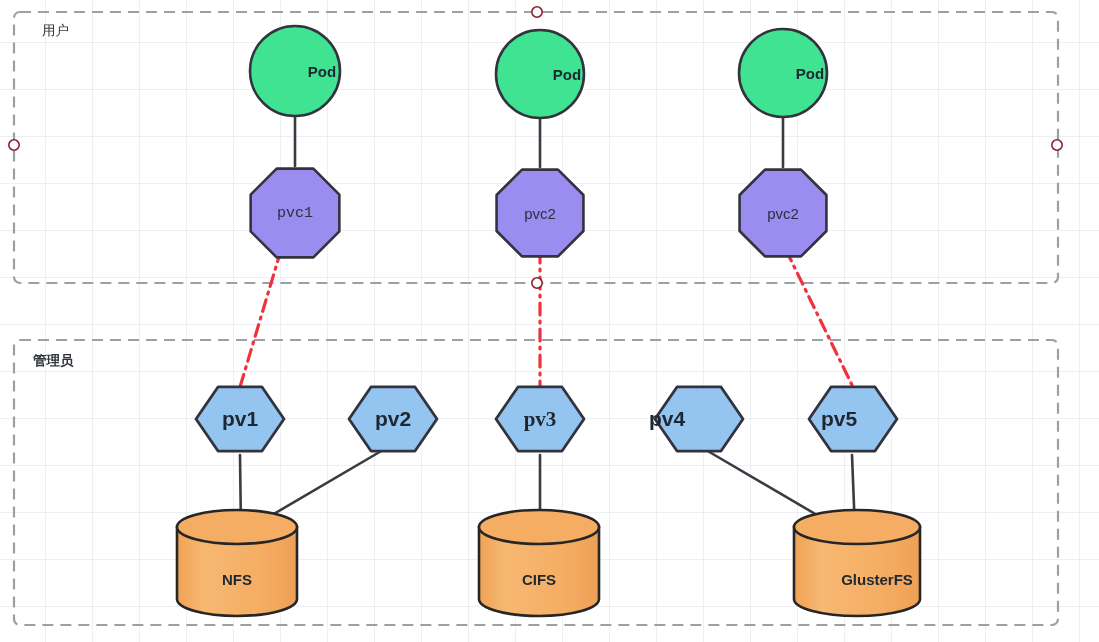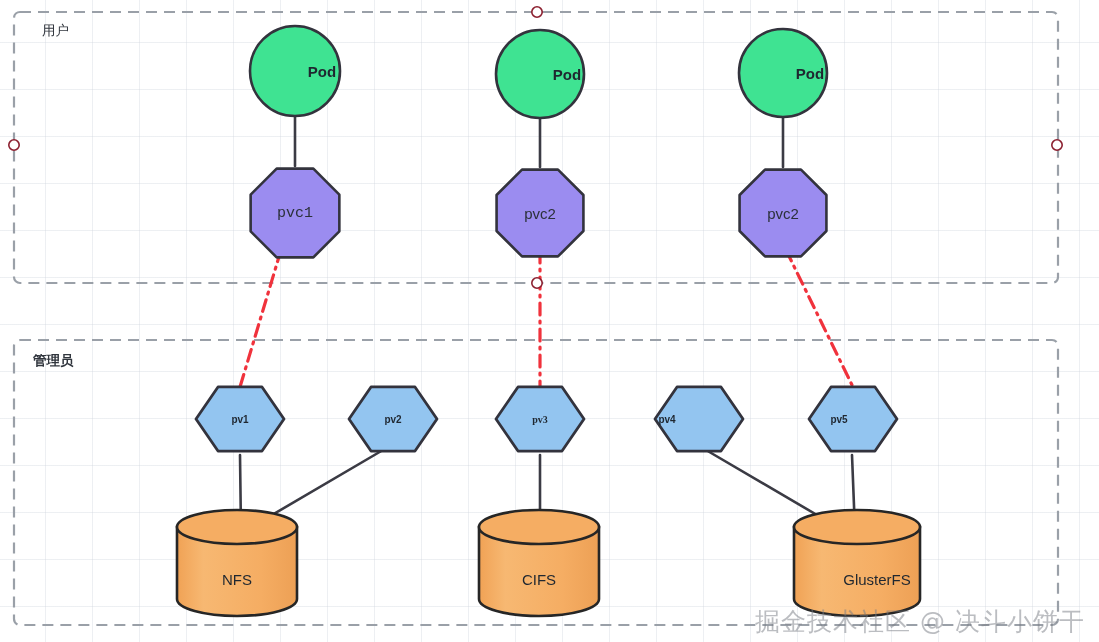--- a/index.html
+++ b/index.html
@@ -42,27 +42,27 @@
     font-weight: bold;
     color: #1f2730;
     margin-left: 27px;
   }
   .lbl-pvc {
     font-size: 15px;
     font-weight: normal;
     color: #2b303a;
   }
   .lbl-pv {
-    font-size: 10px;
+    font-size: 21px;
     font-weight: bold;
     color: #1f2730;
   }
   .lbl-store {
     font-size: 15px;
-    font-weight: normal;
+    font-weight: bold;
     color: #1f2730;
   }
   .group-title {
     position: absolute;
     font-size: 13.5px;
     color: #30353d;
     white-space: nowrap;
   }
   .watermark {
     position: absolute;
@@ -158,15 +158,14 @@
       <div class="node-label lbl-pv" style="left: 667px; top: 419px;">pv4</div>
       <div class="node-label lbl-pv" style="left: 839px; top: 419px; text-align: center;">pv5</div>
       <div class="node-label lbl-store" style="left: 237px; top: 579px;">NFS</div>
       <div class="node-label lbl-store" style="left: 539px; top: 579px;">CIFS</div>
       <div class="node-label lbl-store" style="left: 857px; top: 579px; margin-left: 20px;">GlusterFS</div>
     </div>
 
   <div class="group-title" id="title-user" style="left: 42px; top: 22px;">用户</div>
   <div class="group-title" id="title-admin" style="left: 33px; top: 352px; font-weight: bold;">管理员</div>
 
-  <div class="watermark">掘金技术社区 @ 决斗小饼干</div>
 
 </div>
 
 </body></html>

